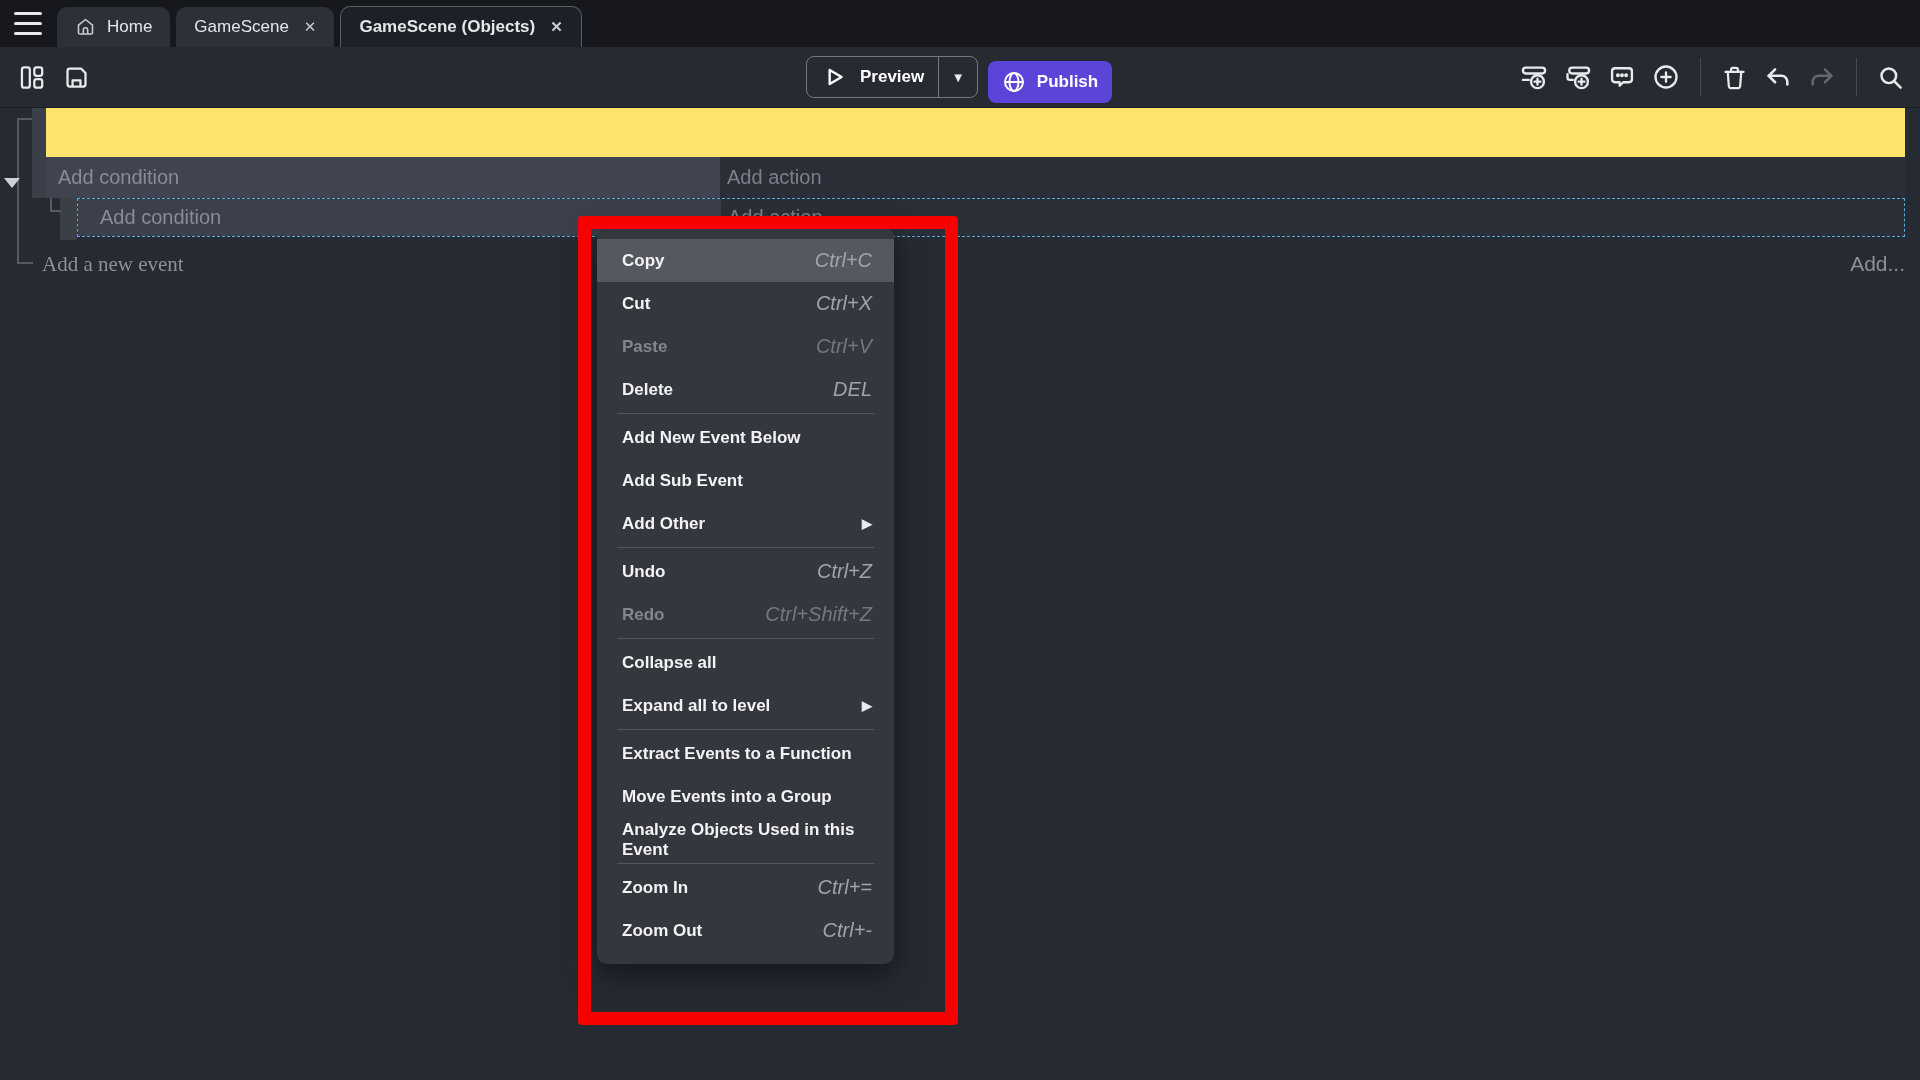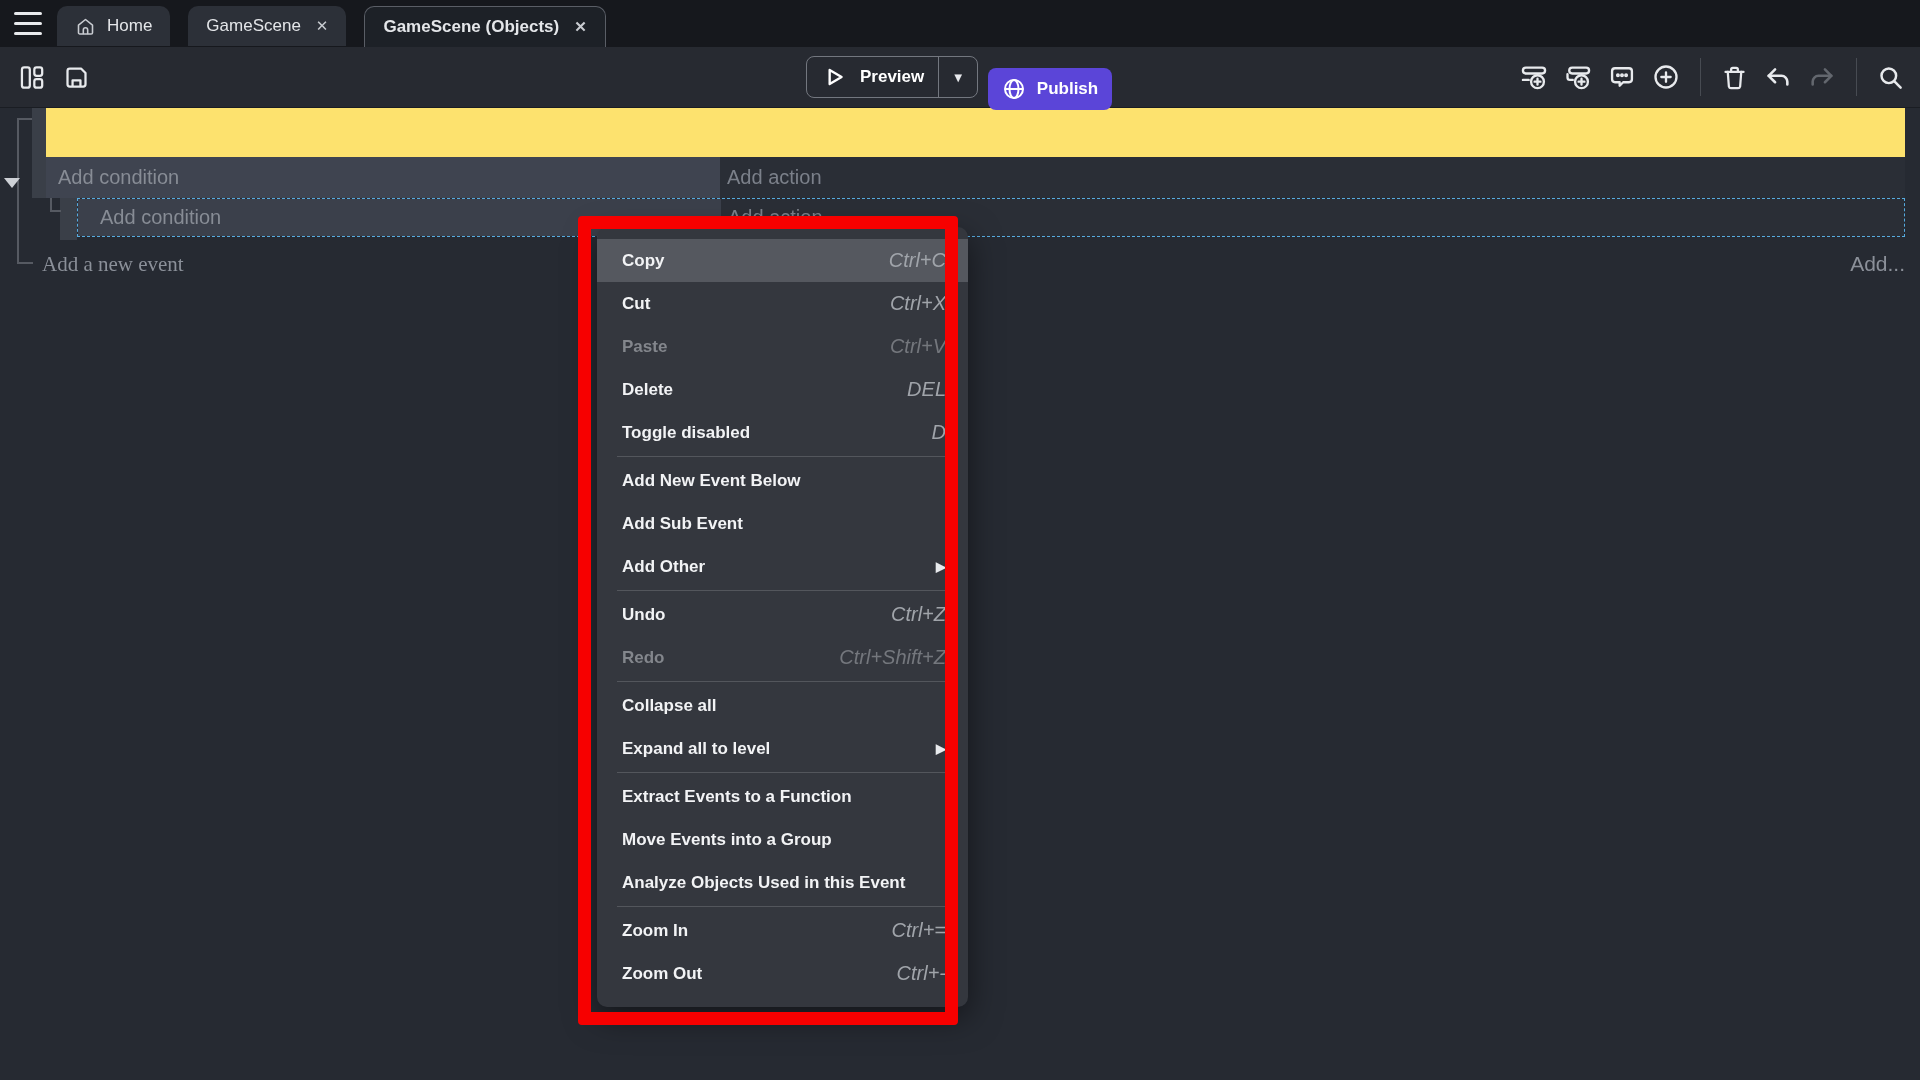--- a/index.html
+++ b/index.html
@@ -7,39 +7,39 @@
   body {
     position:relative;
     background:#262a32;
     font-family:"Liberation Sans", sans-serif;
     -webkit-font-smoothing:antialiased;
   }
   
   .tabbar { position:absolute; top:0; left:0; right:0; height:47px; background:#16181d; z-index:5; }
   .hamburger { position:absolute; left:14px; top:12px; width:28px; height:23px; display:flex; flex-direction:column; justify-content:space-between; cursor:pointer; }
   .hamburger span { display:block; height:3px; border-radius:2px; background:#e8eaed; }
-  .tabs { position:absolute; left:57px; bottom:0; display:flex; align-items:flex-start; gap:18px; }
+  .tabs { position:absolute; left:57px; bottom:0; display:flex; align-items:center; gap:6px; }
   .tab { height:40px; display:flex; align-items:center; gap:11px; padding:0 18px; background:#2c3038; border-radius:10px 10px 0 0; color:#e4e6e9; font-size:17px; white-space:nowrap; cursor:pointer; }
   .tab.active { background:#1d2127; border:1px solid #5a5e66; border-bottom:none; font-weight:bold; height:41px; }
   .tab .close { color:#c9ccd1; font-size:15px; margin-left:4px; cursor:pointer; }
   .tab svg { flex:0 0 auto; }
 
   
   .toolbar { position:absolute; top:47px; left:0; right:0; height:61px; background:#272a31; border-bottom:1px solid #1a1d23; z-index:5; }
   .tool-left { position:absolute; left:18px; top:0; height:100%; display:flex; align-items:center; gap:18px; }
   .icon-btn { display:flex; align-items:center; justify-content:center; background:none; border:none; cursor:pointer; padding:0; }
   .tool-right { position:absolute; right:16px; top:0; height:100%; display:flex; align-items:center; gap:16px; }
   .vdiv { width:1px; height:38px; background:#474b52; margin:0 4px; }
 
   .preview-btn { position:absolute; left:806px; top:9px; width:172px; height:42px; border:1px solid #73777f; border-radius:8px; display:flex; align-items:stretch; color:#fff; cursor:pointer; }
   .preview-main { display:flex; align-items:center; gap:13px; padding:0 14px; flex:1; }
   .preview-main .lbl { font-size:17px; font-weight:bold; }
   .preview-sep { width:1px; background:#73777f; }
   .preview-caret { width:38px; display:flex; align-items:center; justify-content:center; color:#e8eaed; font-size:13px; }
-  .publish-btn { position:absolute; left:988px; top:21px; width:124px; height:42px; background:#5b45d8; border:none; border-radius:8px; color:#fff; display:flex; align-items:center; justify-content:center; gap:11px; font-size:17px; font-weight:bold; cursor:pointer; }
+  .publish-btn { position:absolute; left:988px; top:14px; width:124px; height:42px; background:#5b45d8; border:none; border-radius:8px; color:#fff; display:flex; align-items:center; justify-content:center; gap:11px; font-size:17px; font-weight:bold; cursor:pointer; }
 
   
   .gutter1   { position:absolute; left:32px; top:107px; width:14px; height:91px; background:#3a3f48; }
   .comment   { position:absolute; left:46px; top:107px; width:1859px; height:50px; }
   .row1-cond { position:absolute; left:46px;  top:157px; width:674px;  height:41px; background:#3f4450; color:#878c95; font-size:20px; line-height:41px; padding-left:12px; }
   .row1-act  { position:absolute; left:720px; top:157px; width:1185px; height:41px; background:#2a2e36; color:#7b808a; font-size:20px; line-height:41px; padding-left:7px; }
   .subgutter { position:absolute; left:60px; top:198px; width:17px; height:42px; background:#3a3f48; }
   .row2 { position:absolute; left:77px; top:198px; width:1828px; height:39px; border:1px dashed #56abdf; display:flex; }
   .row2-cond { width:643px; background:#3b404b; color:#878c95; font-size:20px; line-height:37px; padding-left:22px; }
   .row2-act  { flex:1; background:#2a2e36; color:#7b808a; font-size:20px; line-height:37px; padding-left:7px; }
@@ -47,21 +47,21 @@
   .addell { position:absolute; right:15px; top:252px; font-size:21px; color:#8b9099; cursor:pointer; }
 
   .tline-v    { position:absolute; left:17px; top:118px; width:2px; height:146px; background:#565a62; }
   .tline-top  { position:absolute; left:17px; top:118px; width:15px; height:2px; background:#565a62; }
   .tline-bot  { position:absolute; left:17px; top:262px; width:16px; height:2px; background:#565a62; }
   .tri-expand { position:absolute; left:4px; top:178px; width:0; height:0; border-left:8px solid transparent; border-right:8px solid transparent; border-top:10px solid #ced1d6; cursor:pointer; }
   .sline-v { position:absolute; left:50px; top:198px; width:2px; height:14px; background:#565a62; }
   .sline-h { position:absolute; left:50px; top:210px; width:11px; height:2px; background:#565a62; }
 
   
-  .ctx { position:absolute; left:597px; top:227px; width:371px; background:#34373e; border-radius:10px; padding:12px 0; box-shadow:0 10px 32px rgba(0,0,0,.5); z-index:40; overflow:hidden; }
+  .ctx { position:absolute; left:597px; top:227px; width:297px; background:#34373e; border-radius:10px; padding:12px 0; box-shadow:0 10px 32px rgba(0,0,0,.5); z-index:40; overflow:hidden; }
   .ctx-item { height:43px; display:flex; align-items:center; padding:0 22px 0 25px; font-size:17px; font-weight:bold; color:#f2f3f5; cursor:pointer; }
   .ctx-item.hl { background:#55585f; }
   .ctx-item.disabled { color:#83868c; cursor:default; }
   .ctx-item .sc { margin-left:auto; font-weight:normal; font-size:20px; color:#a0a4aa;font-style:italic; }
   .ctx-item.disabled .sc { color:#74777d; }
   .ctx-item .arrow { margin-left:auto; font-size:13px; color:#e8eaed; }
   .ctx-div { height:1px; background:#53565c; margin:2px 20px; }
 
   
   .red-rect { position:absolute; left:578px; top:216px; width:380px; height:809px; border:13px solid #f70000; border-radius:4px; z-index:50; pointer-events:none; }
@@ -232,24 +232,20 @@
   <span class="sc">Ctrl+X</span>
     </div>
     <div class="ctx-item disabled">
     <span class="label">Paste</span>
   <span class="sc">Ctrl+V</span>
     </div>
     <div class="ctx-item">
     <span class="label">Delete</span>
   <span class="sc">DEL</span>
     </div>
-    <div class="ctx-item">
-    <span class="label">Toggle disabled</span>
-  <span class="sc">D</span>
-    </div>
     <div class="ctx-div"></div>
     <div class="ctx-item">
     <span class="label">Add New Event Below</span>
   </div>
     <div class="ctx-item">
     <span class="label">Add Sub Event</span>
   </div>
     <div class="ctx-item">
     <span class="label">Add Other</span>
   <span class="arrow">▶</span>

